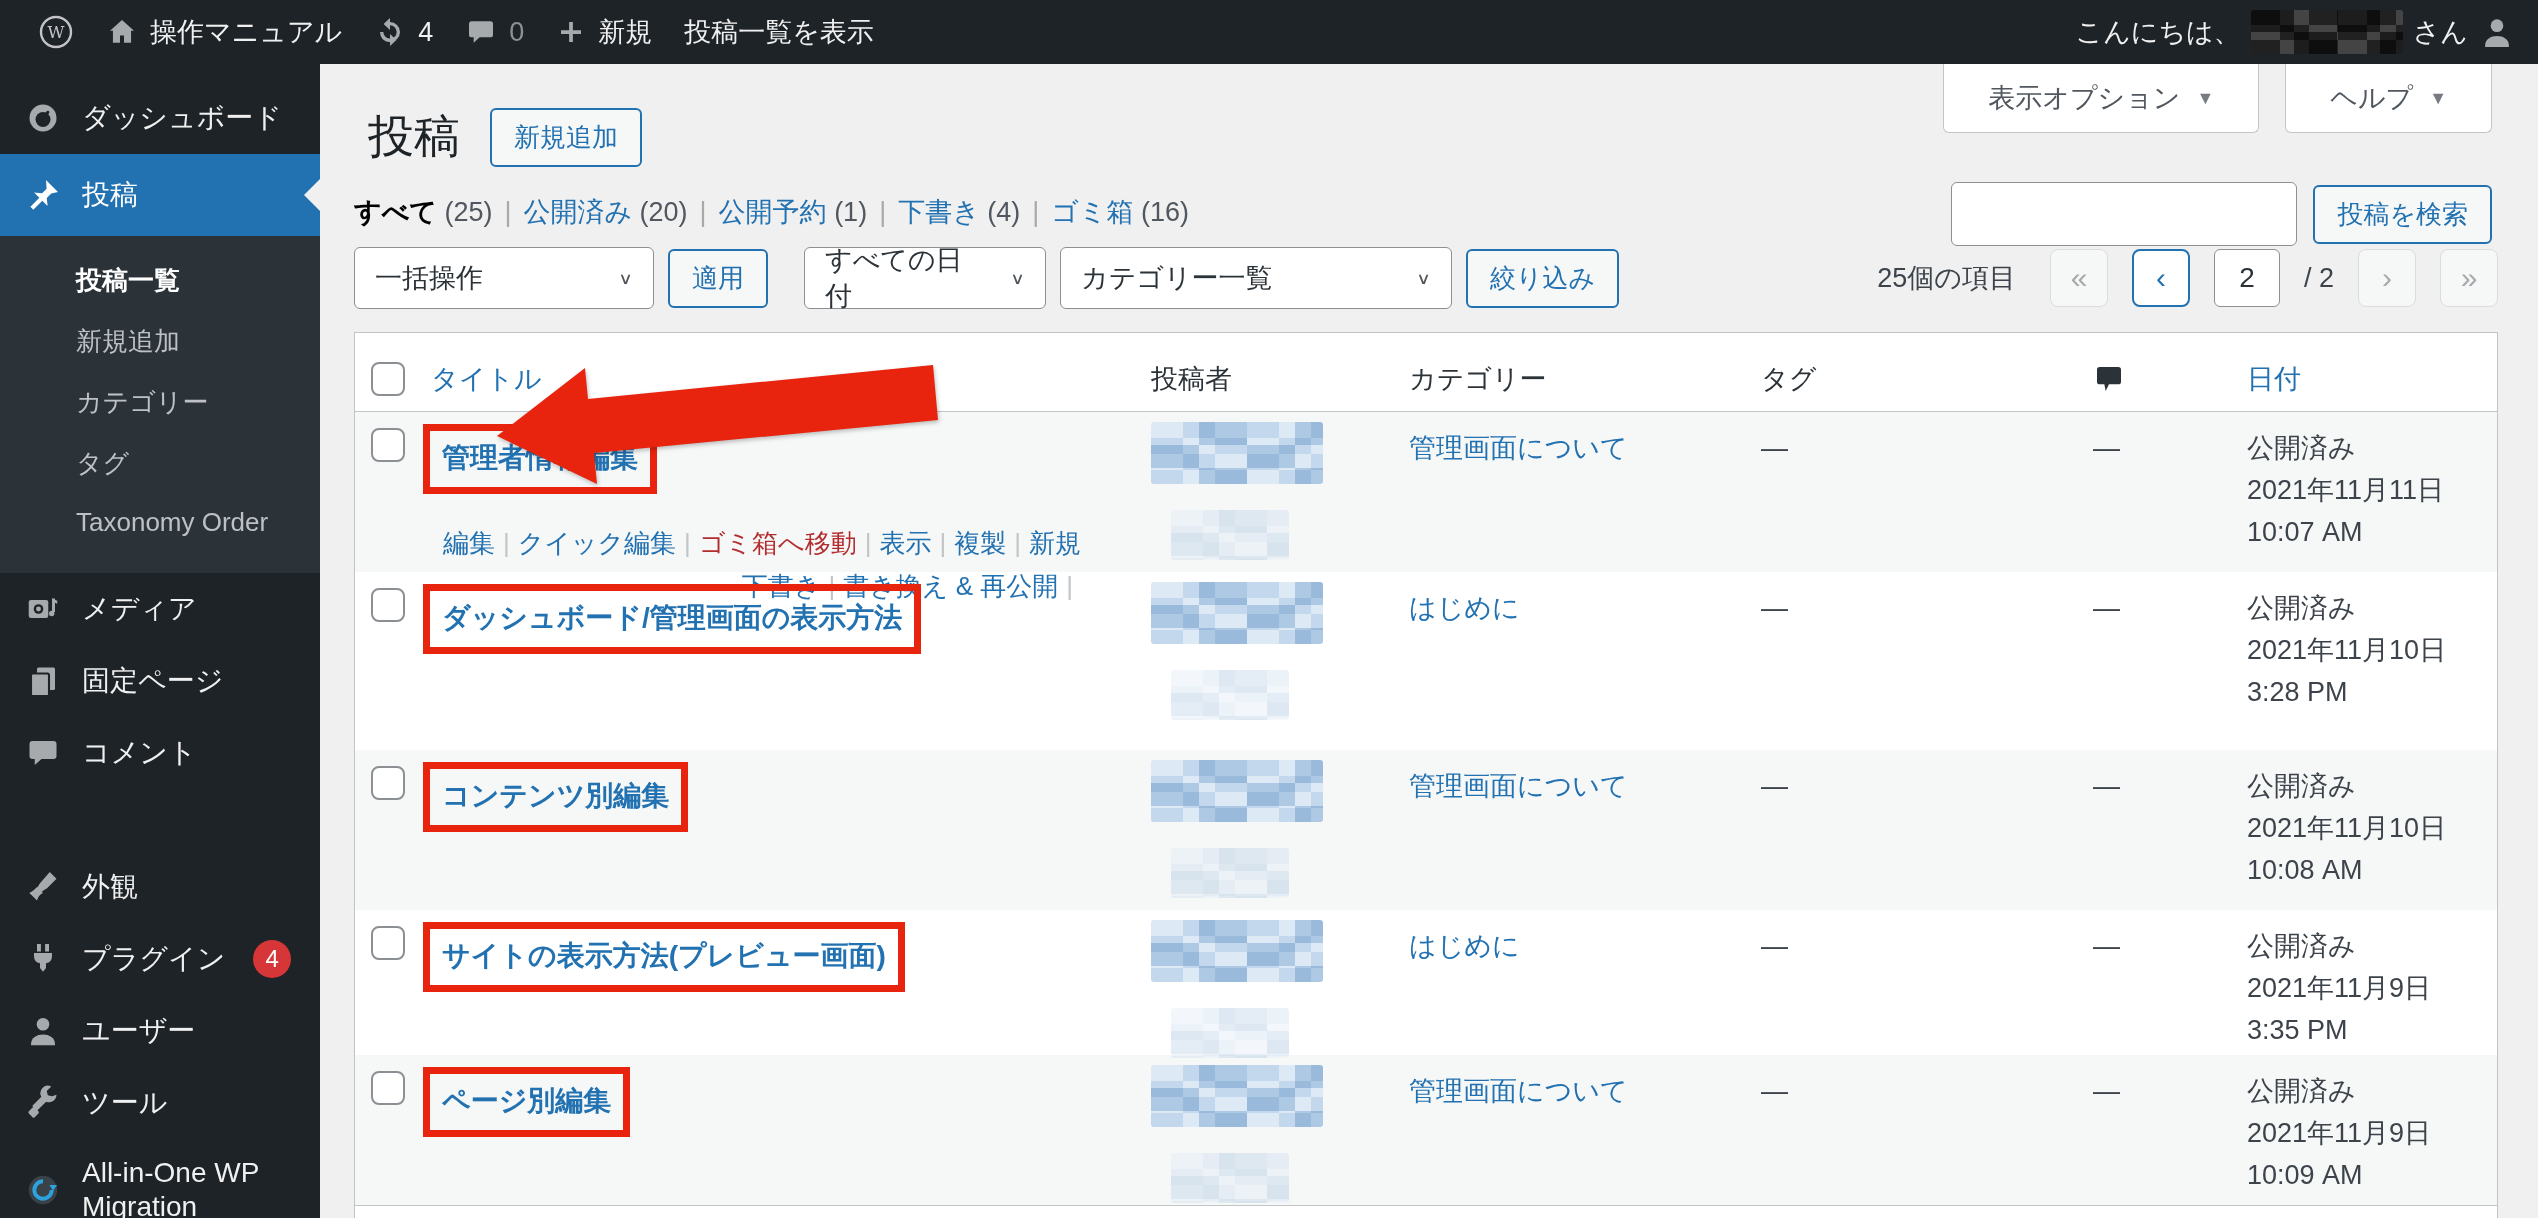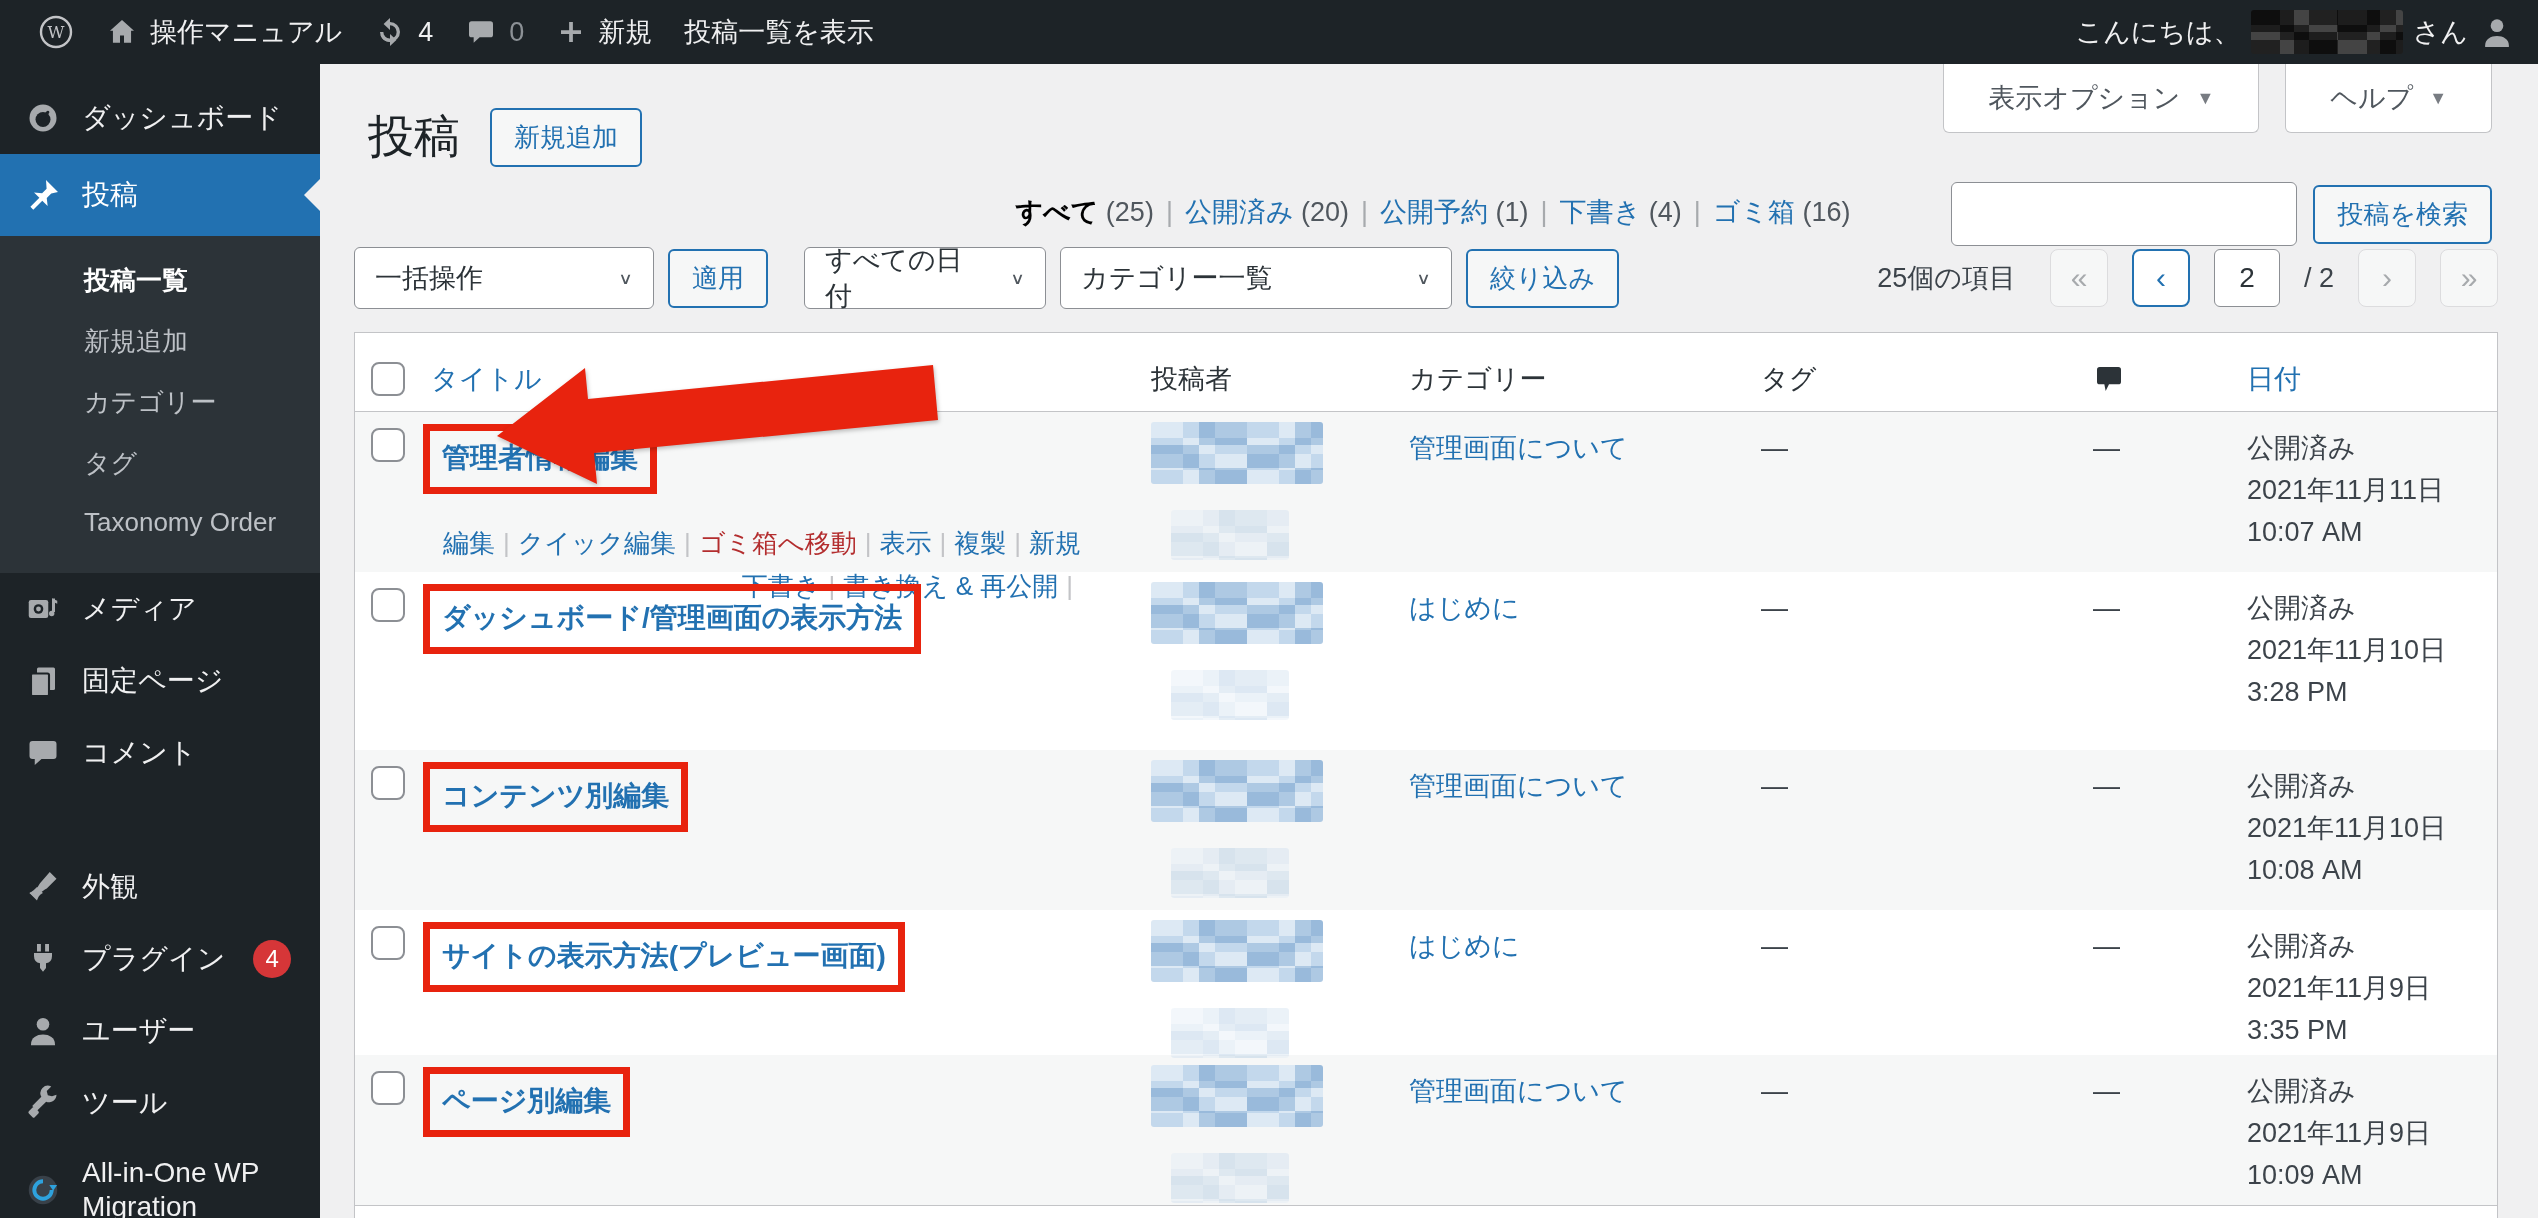--- a/index.html
+++ b/index.html
@@ -27,40 +27,40 @@
   .menu-item { display:flex; align-items:center; gap:20px; padding:17px 0 17px 24px;
     color:#f0f0f1; cursor:pointer; position:relative; line-height:1.2; }
   .menu-item .mi-icon { width:38px; min-width:38px; height:38px; display:flex; align-items:center; justify-content:center; }
   .menu-item.top-gap { margin-top:18px; }
   .menu-item.section-gap { margin-top:62px; }
   .menu-item.active { background:#2271b1; color:#fff; padding-top:22px; padding-bottom:22px; }
   .menu-item.active .content-arrow { position:absolute; right:0; top:50%; margin-top:-16px;
     width:0; height:0; border:16px solid transparent; border-right-color:#f0f0f1; }
   .badge { background:#d63638; color:#fff; border-radius:999px; min-width:38px; height:38px;
     display:inline-flex; align-items:center; justify-content:center; font-size:24px; margin-left:8px; padding:0 6px;}
-  .submenu { background:#2c3338; padding:14px 0 22px 8px; }
+  .submenu { background:#2c3338; padding:14px 0 22px 0; }
   .submenu-item { padding:13px 0 13px 76px; color:#bdc1c6; font-size:26px; cursor:pointer; }
   .submenu-item.current { color:#fff; font-weight:bold; }
 
   
   .content { position:relative; margin-left:320px; width:2218px; height:1154px;
     margin-top:64px; padding:0 40px 0 34px; }
 
   .screen-meta { position:absolute; top:0; right:46px; display:flex; gap:26px; }
   .meta-btn { background:#fff; border:1px solid #c3c4c7; border-top:none;
     border-radius:0 0 6px 6px; color:#50575e; font-size:27px; padding:16px 44px;
     display:flex; align-items:center; gap:16px; cursor:pointer; }
   .meta-caret { font-size:18px; color:#787c82; }
 
   .page-header { display:flex; align-items:center; gap:30px; padding-top:42px; margin-left:14px; }
   .page-title { font-size:46px; font-weight:400; color:#1d2327; }
   .btn-secondary { background:#f6f7f7; border:2px solid #2271b1; color:#2271b1;
     border-radius:6px; font-size:26px; padding:10px 22px; cursor:pointer; white-space:nowrap; }
 
-  .subsubsub { margin-top:26px; margin-left:14px; font-size:27px; color:#646970; height:34px;text-align:center; }
+  .subsubsub { margin-top:26px; font-size:27px; color:#646970; height:34px; }
   .subsubsub a { color:#2271b1; text-decoration:none; cursor:pointer; }
   .subsubsub .current-filter { color:#000; font-weight:bold; }
   .subsubsub .count { color:#50575e; font-weight:normal; }
   .subsubsub .pipe { color:#a7aaad; margin:0 12px; }
 
   .tablenav { margin-top:18px; display:flex; align-items:center; justify-content:space-between; height:64px; }
   .nav-left { display:flex; align-items:center; gap:14px; }
   .select { background:#fff; border:1px solid #8c8f94; border-radius:6px; height:62px;
     font-size:27px; color:#2c3338; display:flex; align-items:center; justify-content:space-between;
     padding:0 20px; cursor:pointer; gap:24px; }

